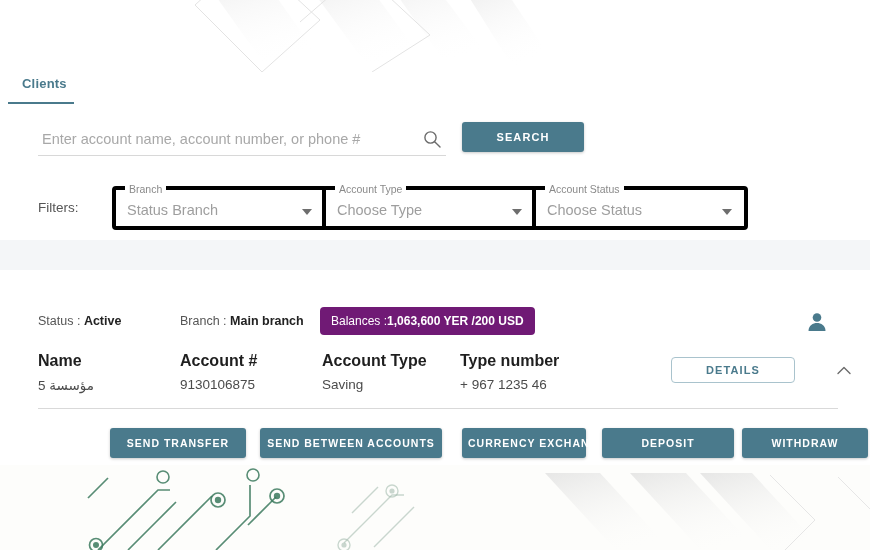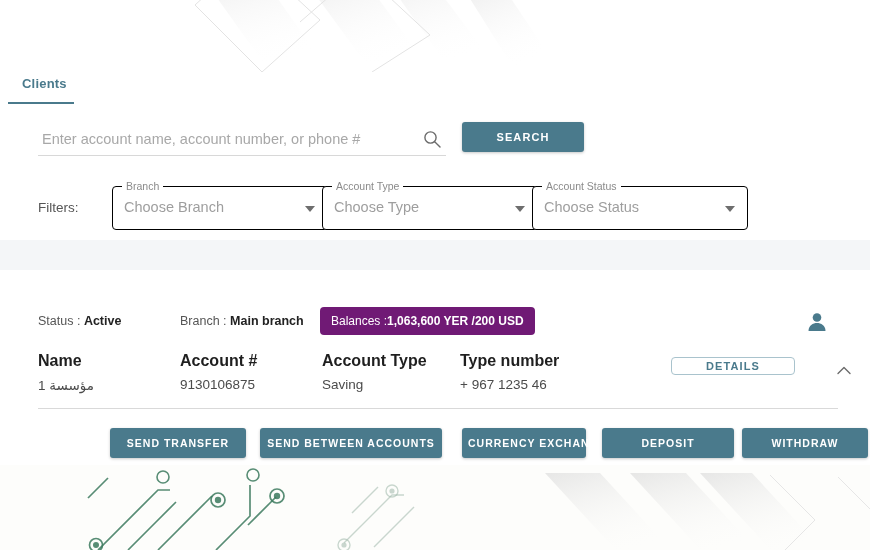--- a/index.html
+++ b/index.html
@@ -111,21 +111,21 @@
   .filters-label {
     position: absolute;
     left: 0; top: 14px;
     font-size: 13.5px;
     color: #555555;
   }
   .select-field {
     position: absolute;
     top: 0;
     width: 216px; height: 44px;
-    border: 1px solid #000000;
+    border: 4px solid #000000;
     border-radius: 4px;
     background: #ffffff;
   }
   .select-field.f1 { left: 74px; }
   .select-field.f2 { left: 284px; }
   .select-field.f3 { left: 494px; }
   .select-legend {
     position: absolute;
     left: 9px; top: -7px;
     padding: 0 4px;
@@ -201,21 +201,21 @@
   .col-head {
     font-size: 16px; font-weight: bold; color: #1f1f1f;
     margin-bottom: 7px;
   }
   .col-val { font-size: 13.5px; color: #4b4b4b; }
   .col-val.rtl { direction: rtl; text-align: left; }
 
   .btn-details {
     position: absolute;
     left: 633px; top: 5px;
-    width: 124px; height: 18px;
+    width: 124px; height: 26px;
     background: #ffffff;
     border: 1px solid #a9c3cd;
     border-radius: 4px;
     color: #4a7a8c;
     font-family: "Liberation Sans", sans-serif;
     font-size: 11px; font-weight: bold;
     letter-spacing: 1.1px;
     cursor: pointer;
   }
   .chevron-toggle {
@@ -303,21 +303,21 @@
         </span>
       </div>
       <button class="btn-search">SEARCH</button>
     </div>
 
     <div class="filters-row">
       <div class="filters-label">Filters:</div>
 
       <div class="select-field f1">
         <span class="select-legend">Branch</span>
-        <span class="select-value">Choose Branch</span>
+        <span class="select-value">Status Branch</span>
         <span class="select-arrow"></span>
       </div>
 
       <div class="select-field f2">
         <span class="select-legend">Account Type</span>
         <span class="select-value">Choose Type</span>
         <span class="select-arrow"></span>
       </div>
 
       <div class="select-field f3">
@@ -351,21 +351,21 @@
         <svg width="22" height="24" viewBox="0 0 22 24">
           <circle cx="11" cy="7.5" r="4.3" fill="#4a7a8c"></circle>
           <path d="M2.5 21 C2.5 15.4 7 13 11 13 C15 13 19.5 15.4 19.5 21 Z" fill="#4a7a8c"></path>
         </svg>
       </span>
     </div>
 
     <div class="detail-row">
       <div class="col c1">
         <div class="col-head">Name</div>
-        <div class="col-val rtl">مؤسسة 1</div>
+        <div class="col-val rtl">مؤسسة 5</div>
       </div>
       <div class="col c2">
         <div class="col-head">Account #</div>
         <div class="col-val">9130106875</div>
       </div>
       <div class="col c3">
         <div class="col-head">Account Type</div>
         <div class="col-val">Saving</div>
       </div>
       <div class="col c4">

